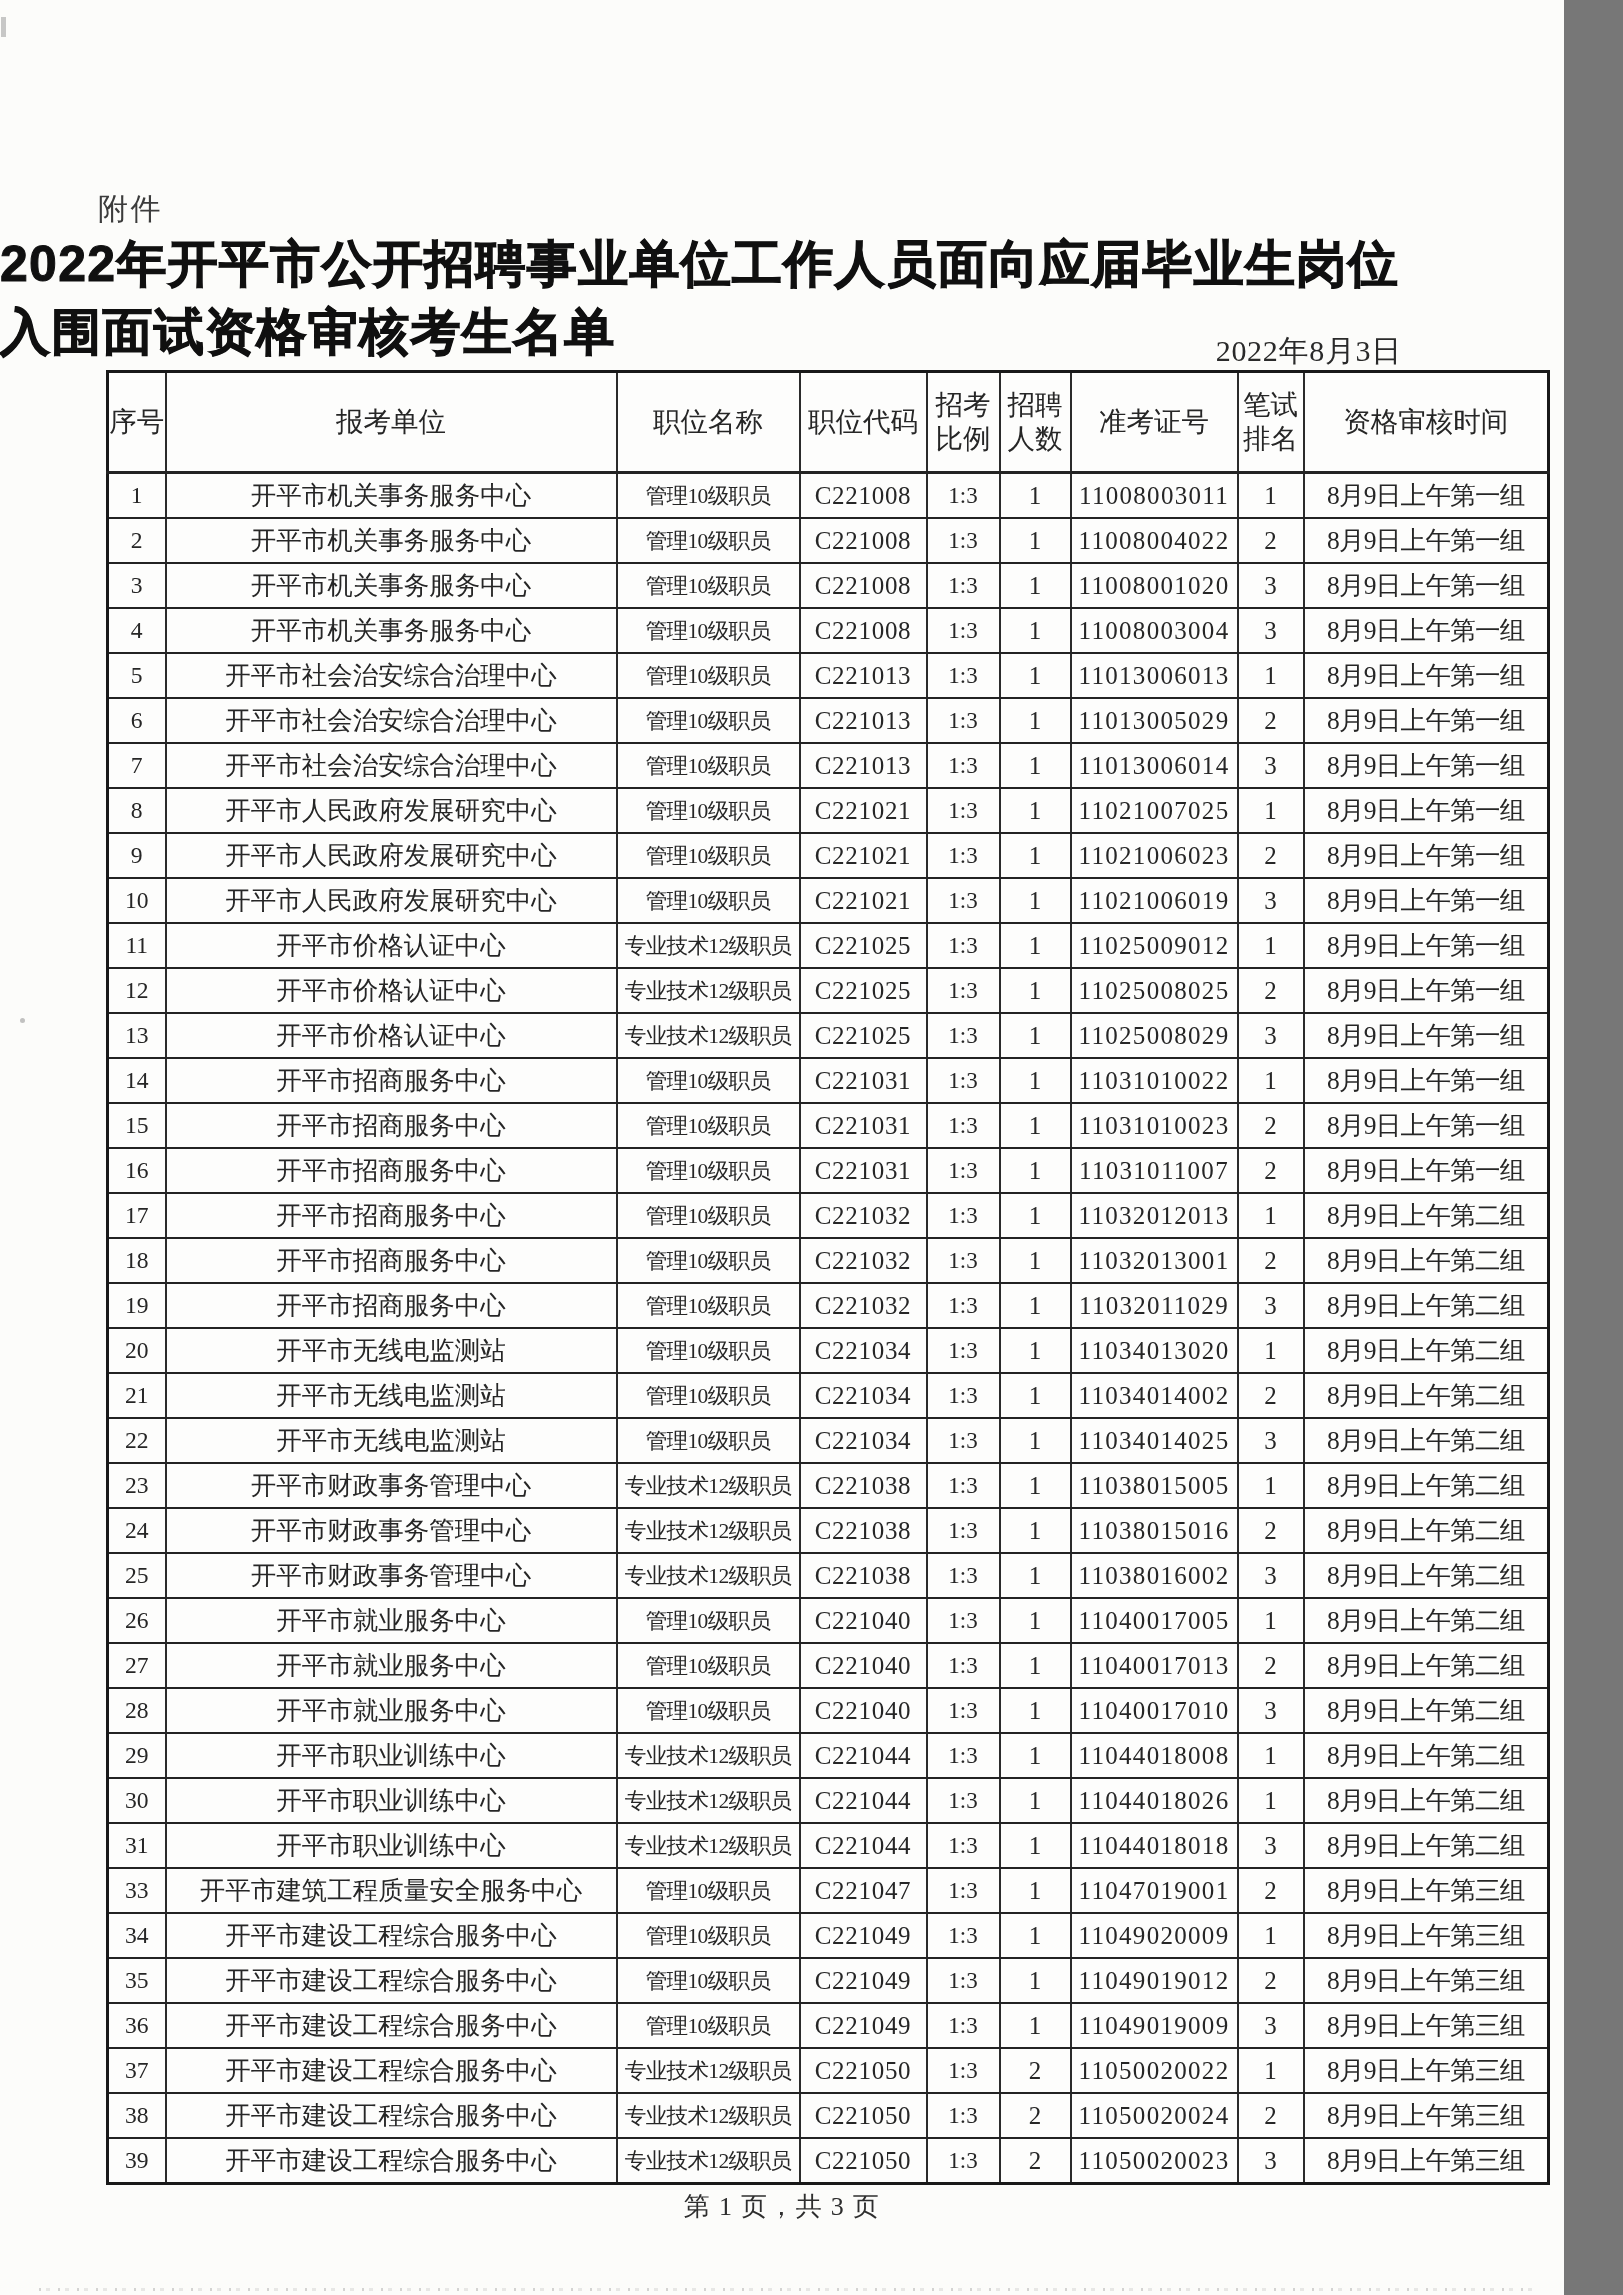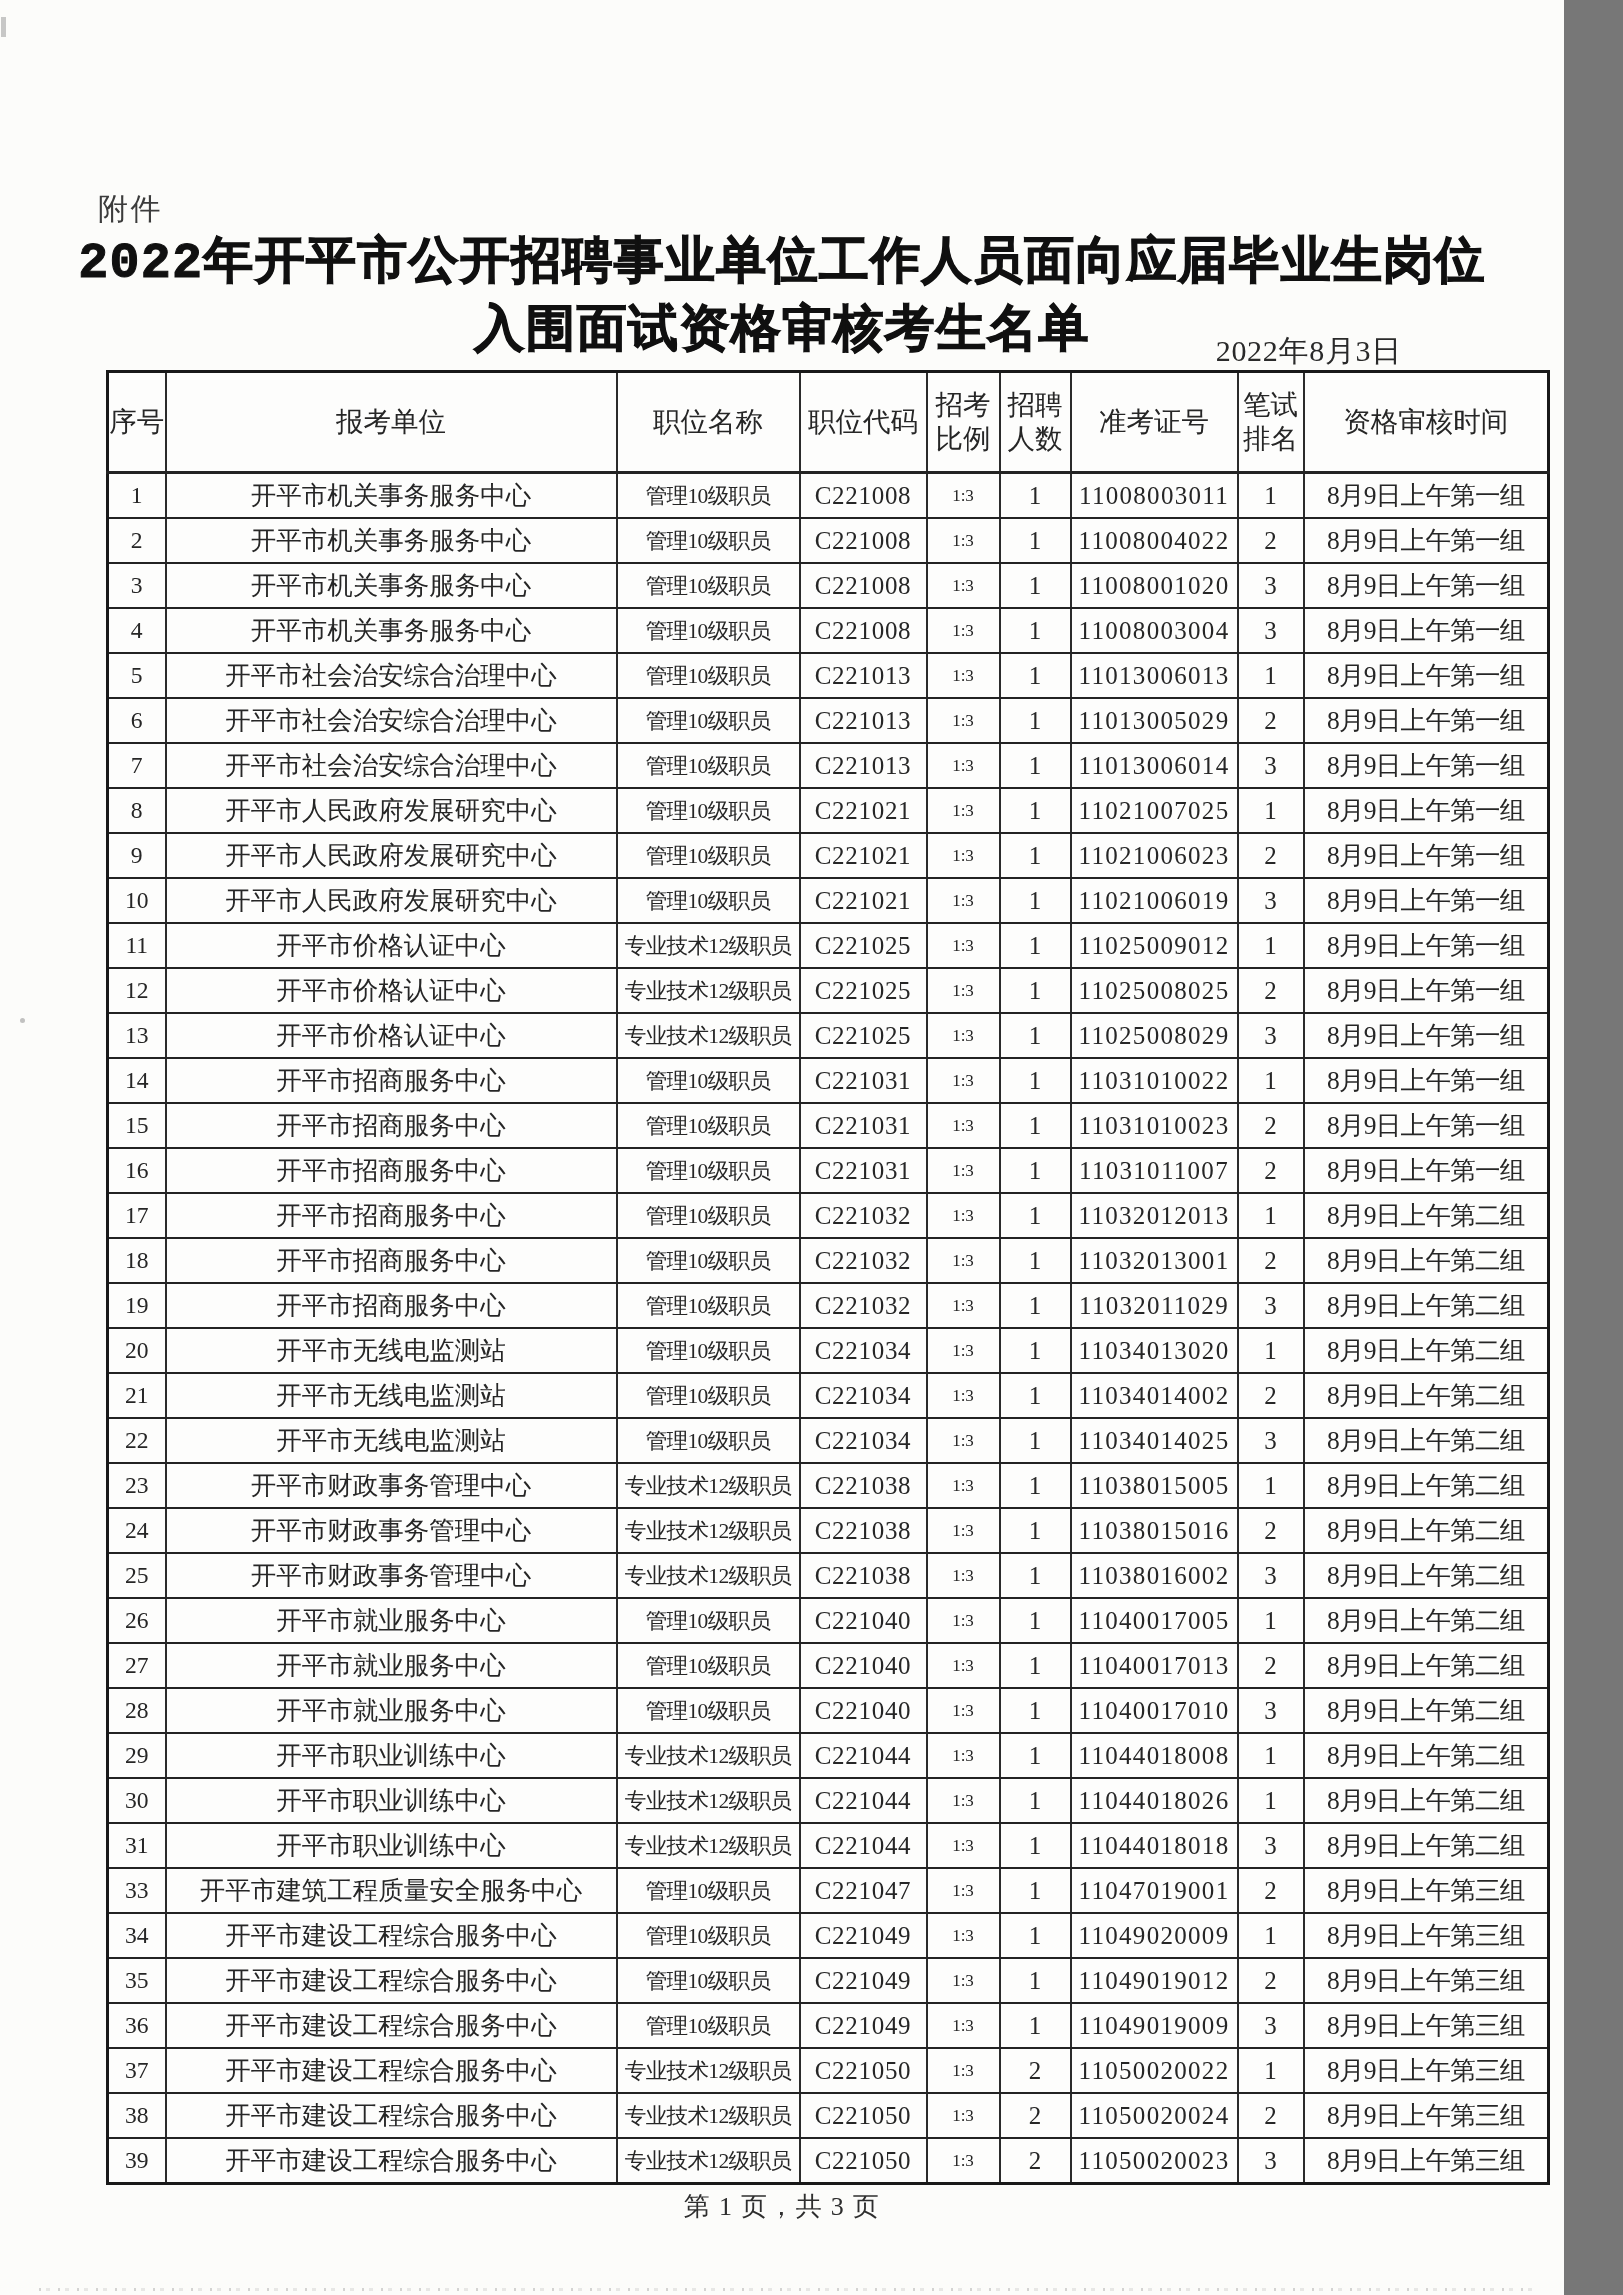--- a/index.html
+++ b/index.html
@@ -10,22 +10,22 @@
     overflow:hidden;
     font-family:"Liberation Serif","DejaVu Serif",serif;
     color:#222;
   }
   .attachment{
     position:absolute;left:98px;top:189px;
     font-size:30px;letter-spacing:2.6px;color:#3c3c3c;
   }
   .doc-title{
     position:absolute;left:0;right:0;top:230px;
-    text-align:center;
-    font-family:Liberation Mono, monospace;
+    text-align:left;
+    font-family:Liberation Sans, sans-serif;
     font-weight:900;
     font-size:50px;line-height:68px;letter-spacing:1.3px;
     color:#101010;
     -webkit-text-stroke:1px #101010;
   }
   .doc-date{
     position:absolute;right:162px;top:331px;
     font-size:30px;color:#2a2a2a;letter-spacing:0.7px;
   }
   .table-wrap{position:absolute;left:94px;top:370px;}
@@ -56,21 +56,21 @@
     height:43px;
     font-size:25px;
     letter-spacing:0;
     white-space:nowrap;
   }
   
   table.roster tbody td:nth-child(1){font-size:23.6px;}
   table.roster tbody td:nth-child(2){font-size:25.5px;}
   table.roster tbody td:nth-child(3){font-size:21.6px;letter-spacing:-0.7px;}
   table.roster tbody td:nth-child(4){font-size:25px;letter-spacing:0.7px;}
-  table.roster tbody td:nth-child(5){font-size:17px;}
+  table.roster tbody td:nth-child(5){font-size:23px;}
   table.roster tbody td:nth-child(7){font-size:25px;letter-spacing:1.3px;}
   table.roster tbody td:nth-child(9){font-size:25.5px;letter-spacing:-0.7px;}
   .page-footer{
     position:absolute;left:0;right:0;top:2189px;
     text-align:center;
     font-size:26px;color:#2e2e2e;letter-spacing:1.3px;
   }
   
   .noise-strip{
     position:absolute;left:39px;right:26px;top:2288px;height:2.6px;

